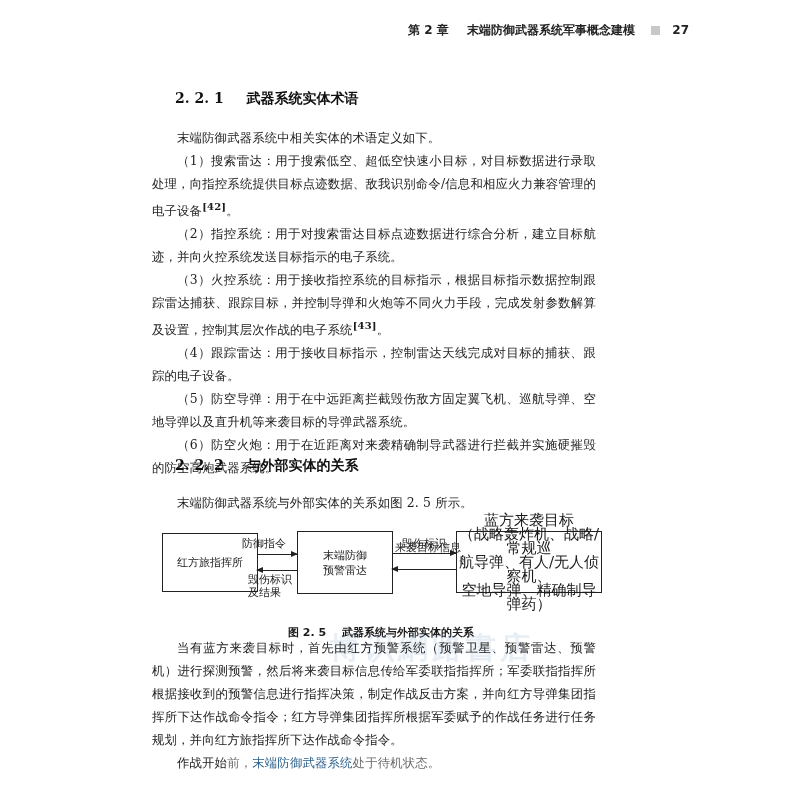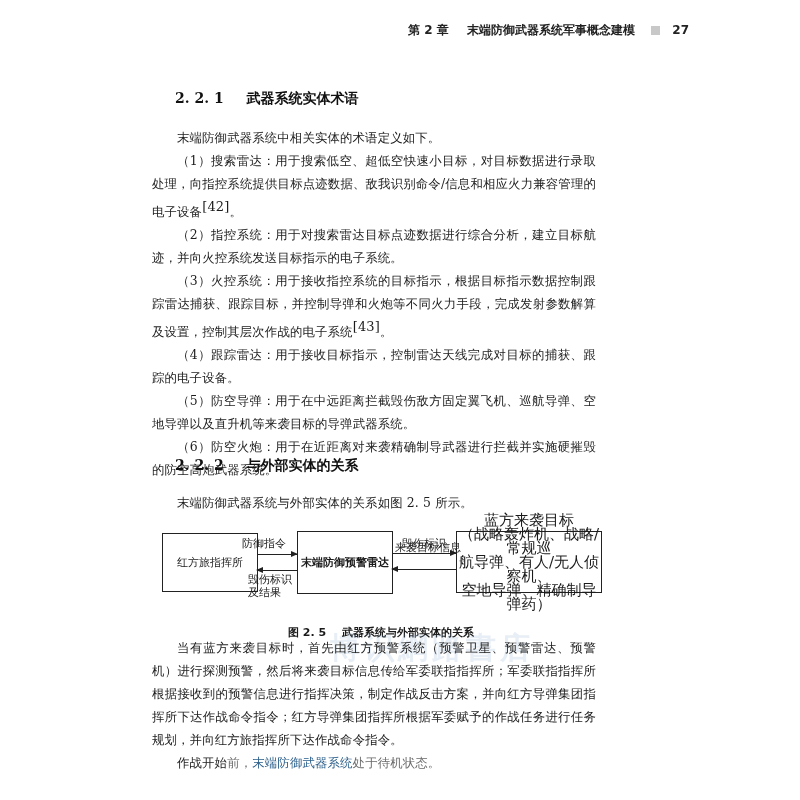--- a/index.html
+++ b/index.html
@@ -6,21 +6,21 @@
   body { width:800px; height:800px; position:relative; overflow:hidden;
          font-family:"DejaVu Serif", "Liberation Serif", serif; color:#1a1a1a; }
   .header { position:absolute; top:22px; left:368px; font-family:"DejaVu Sans","Liberation Sans",sans-serif;
             font-size:12px; font-weight:bold; color:#222; white-space:nowrap;margin-left:40px; }
   .header .chap { margin-right:14px; }
   .header .sq { display:inline-block; width:9px; height:9px; background:#c8c8c8; margin:0 8px 0 12px; vertical-align:-1px; }
   .sec-title { position:absolute; font-family:"DejaVu Sans","Liberation Sans",sans-serif; font-size:14px; font-weight:bold; color:#111; white-space:nowrap; }
   .sec-title .num { margin-right:18px; font-family:"DejaVu Serif","Liberation Serif",serif; }
   .para { position:absolute; left:152px; width:444px; font-size:12.4px; line-height:23px; letter-spacing:0.15px; color:#1c1c1c; }
   .para p { margin:0; text-indent:25px; text-align:justify; }
-  sup { font-size:13px; vertical-align:5px; }
+  sup { font-size:10px; vertical-align:5px;font-weight:bold; }
   
   .box { position:absolute; border:1px solid #222; background:#fff; font-size:11px; line-height:15px; text-align:center; display:flex; align-items:center; justify-content:center; color:#1a1a1a; }
   .lbl { position:absolute; font-size:11px; line-height:14px; white-space:nowrap; color:#1a1a1a; }
   .arrow { position:absolute; height:1px; background:#222; }
   .arrow.r::after { content:""; position:absolute; right:-1px; top:-3px; border-left:7px solid #222; border-top:3.5px solid transparent; border-bottom:3.5px solid transparent; }
   .arrow.l::before { content:""; position:absolute; left:-1px; top:-3px; border-right:7px solid #222; border-top:3.5px solid transparent; border-bottom:3.5px solid transparent; }
   .caption { position:absolute; top:625px; left:288px; font-family:"DejaVu Sans","Liberation Sans",sans-serif; font-size:11px; font-weight:bold; white-space:nowrap; color:#1a1a1a; }
   .caption .fig { margin-right:12px; }
   .watermark { position:absolute; top:628px; left:330px; font-size:30px; color:rgba(120,160,200,0.18); letter-spacing:4px; white-space:nowrap; font-weight:bold; }
   .blue { color:#2a5e8a; }
@@ -57,21 +57,21 @@
 </div>
 
 <div class="para" style="top:491px;">
   <p>末端防御武器系统与外部实体的关系如图 2. 5 所示。</p>
 </div>
 
 <div>
   <div class="box" style="left:162px;top:533px;width:94px;height:57px;text-align:right;">
     <span>红方旅指挥所</span>
   </div>
-  <div class="box" style="left:297px;top:531px;width:94px;height:61px;font-weight:bold;">
+  <div class="box" style="left:297px;top:531px;width:94px;height:61px;flex-direction:column;">
     <span>末端防御</span>
     <span>预警雷达</span>
   </div>
   <div class="box" style="left:456px;top:531px;width:144px;height:60px;flex-direction:column;font-size:15px;line-height:14px;">
     <span>蓝方来袭目标</span>
     <span>（战略轰炸机、战略/常规巡</span>
     <span>航导弹、有人/无人侦察机、</span>
     <span>空地导弹、精确制导弹药）</span>
   </div>
 

